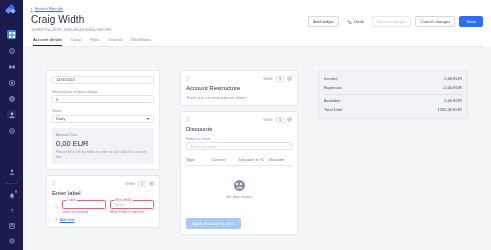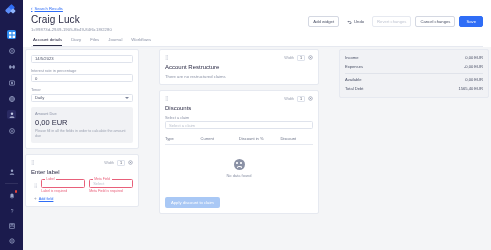--- a/index.html
+++ b/index.html
@@ -56,21 +56,21 @@
   }
   .btn.ghost { border:none; background:transparent; color:#4a5066; display:flex; align-items:center; gap:2px; }
   .btn.disabled { color:#bfc4d1; border-color:#e6e9f0; }
   .btn.primary { background:#2f6df6; border-color:#2f6df6; color:#fff; padding:2.5px 6px; }
   .undo-ico { width:5px; height:4px; display:block; }
 
   .tabs { display:flex; gap:9px; margin-top:5px; border-bottom:1px solid #e6e9f0; padding:0 2px; }
   .tab { font-size:4.3px; color:#8a91a5; padding-bottom:2.5px; }
   .tab.active { color:#2b2b45; border-bottom:1.2px solid #2b2b45; }
 
-  .content { flex:1; background:#f4f5f7; padding:2px; display:flex; gap:20px; overflow:hidden; }
+  .content { flex:1; background:#f4f5f7; padding:23px; display:flex; gap:20px; overflow:hidden; }
   .col-left { width:114px; flex:none; display:flex; flex-direction:column; gap:5px; }
   .col-mid { flex:1; display:flex; flex-direction:column; gap:5px; min-width:0; }
   .col-right { width:150px; flex:none; }
 
   .card { background:#fff; border:1px solid #e6e9f0; border-radius:2px; padding:5px; }
   .card-head { display:flex; align-items:center; justify-content:space-between; margin-bottom:3px; }
   .drag { color:#c2c7d4; font-size:5px; letter-spacing:.4px; line-height:1; }
   .wctl { display:flex; align-items:center; gap:3px; }
   .wlabel { font-size:3.8px; color:#9aa0b0; }
   .wnum { width:8px; height:6px; border:1px solid #dfe3ec; border-radius:1px; font-size:3.8px; color:#4a5066; display:flex; align-items:center; justify-content:center; }
@@ -235,21 +235,21 @@
   <div class="main">
 
     <div class="topbar">
       <div class="backlink">
         <span class="chev">‹</span>
         <span>Search Results</span>
       </div>
 
       <div class="head-row">
         <div>
-          <div class="title">Craig Luck</div>
+          <div class="title">Craig Width</div>
           <div class="subid">1c99873d-2949-1905-8b49-84f6c18f2280</div>
         </div>
         <div class="actions">
           <div class="btn">Add widget</div>
           <div class="btn ghost">
             <svg class="undo-ico" viewBox="0 0 12 10">
               <path d="M3.5 2 L0.8 4.2 L3.5 6.4 L3.5 4.8 L7 4.8 C8.6 4.8 9.4 5.6 9.4 6.9 C9.4 8.2 8.6 9 7 9 L5 9 L5 10.2 L7 10.2 C9.4 10.2 10.8 8.8 10.8 6.9 C10.8 5 9.4 3.6 7 3.6 L3.5 3.6 Z" fill="#4a5066"></path>
             </svg>
             <span>Undo</span>
           </div>

